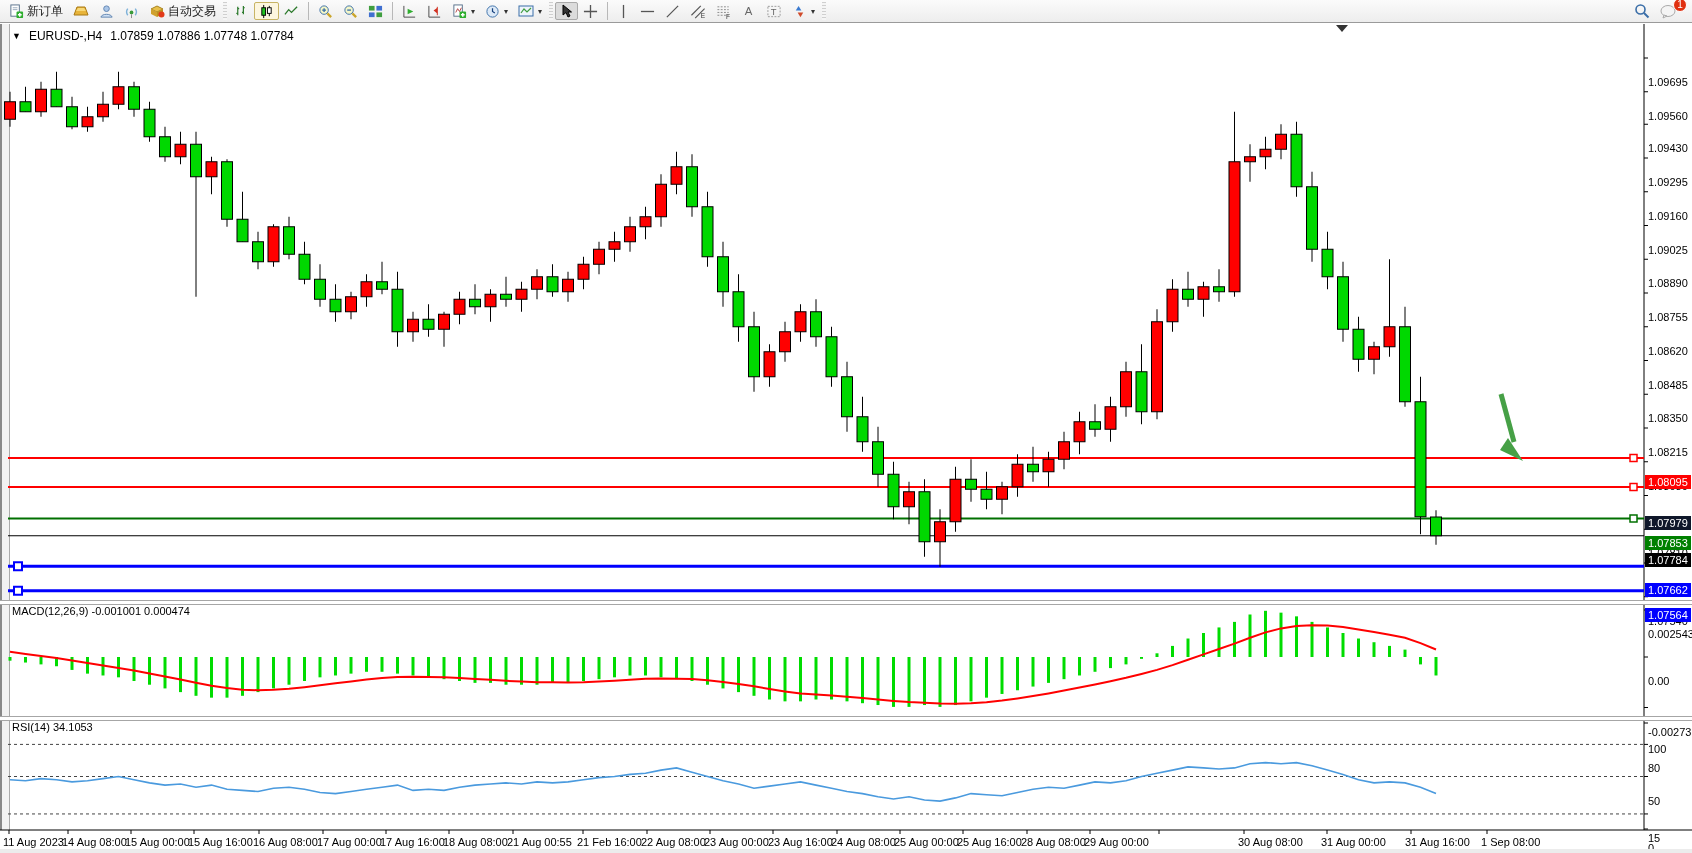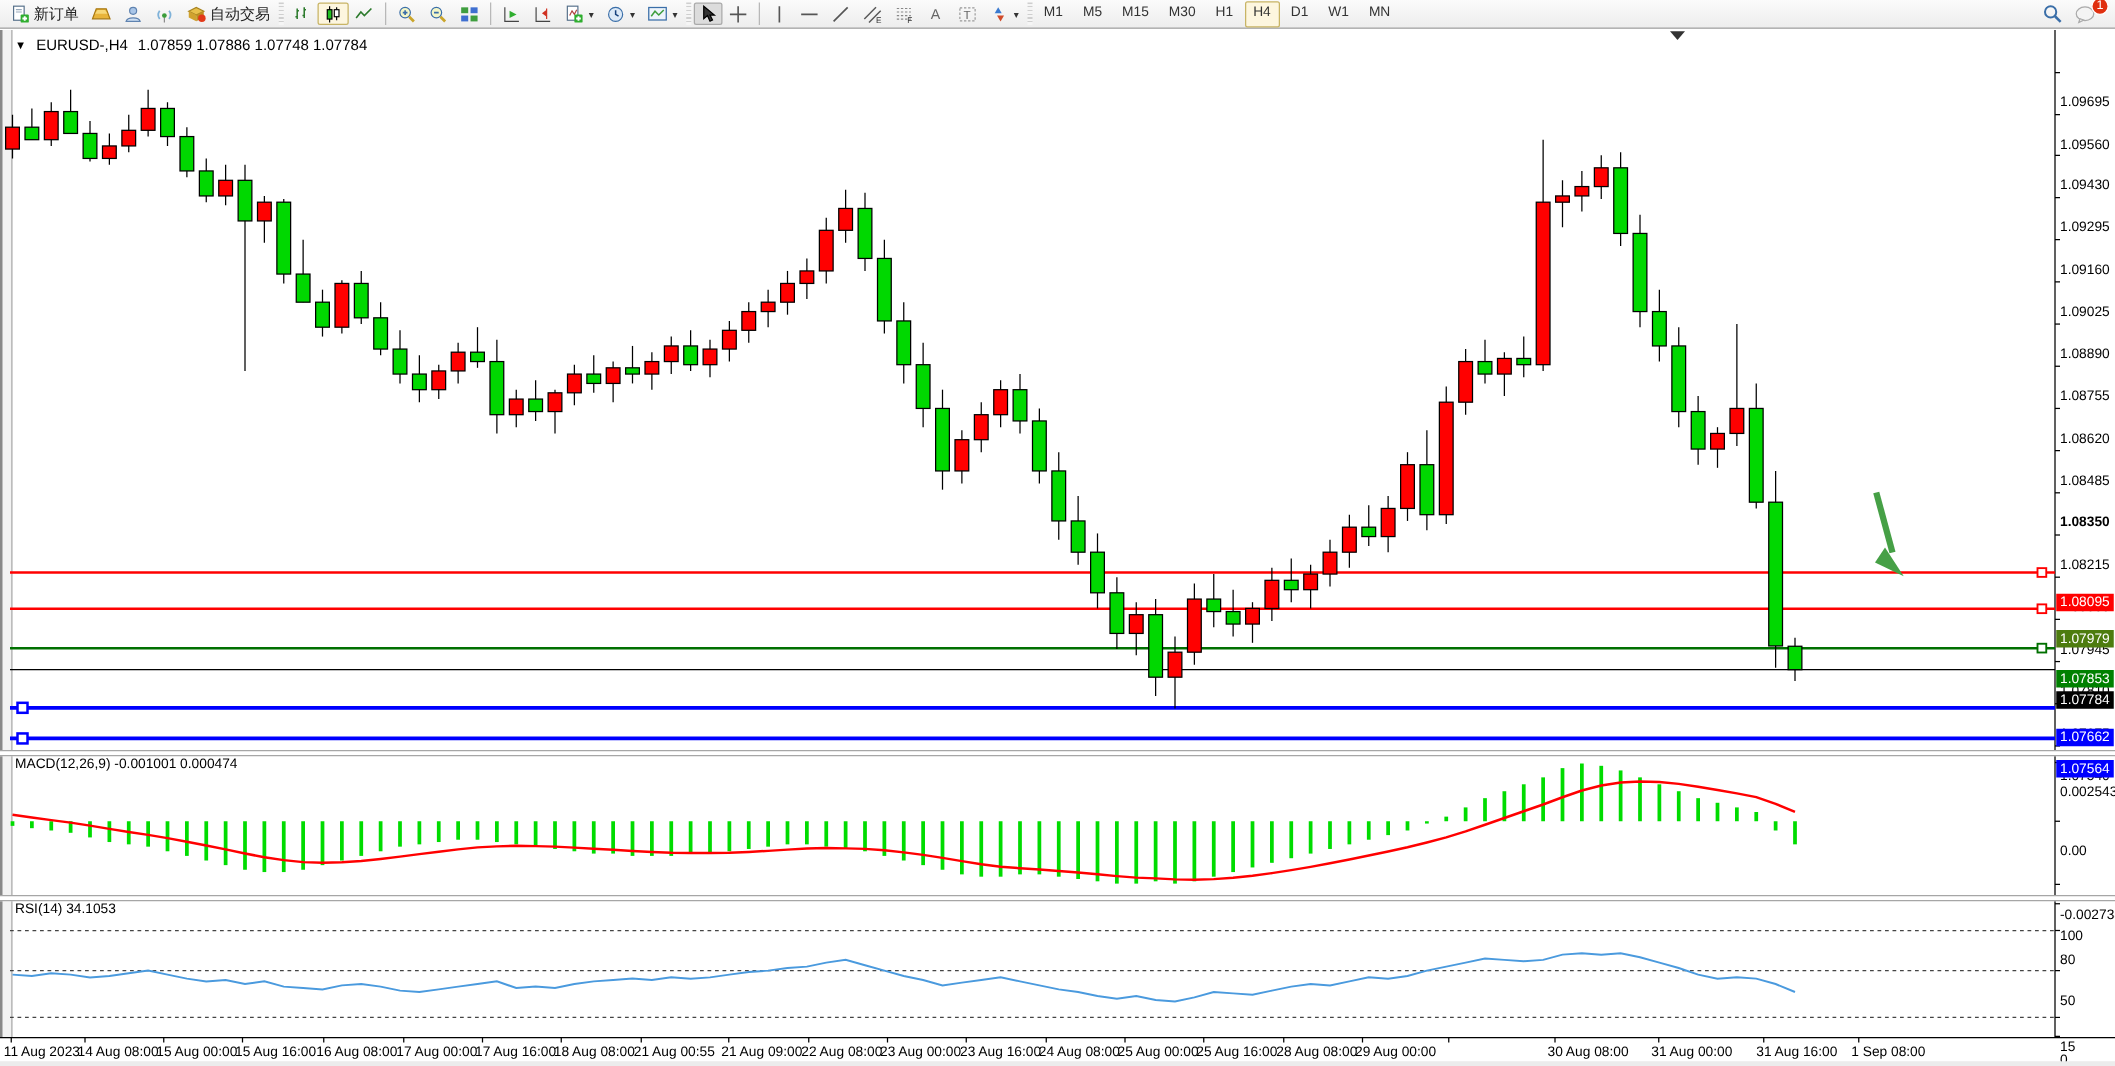--- a/index.html
+++ b/index.html
@@ -211,31 +211,20 @@
         </svg>
     </div>
     <div class="tbtn">
       <svg width="15" height="15" viewBox="0 0 16 16">
           <polygon points="4,7 7,2 10,7" fill="#3a7ad0"></polygon>
           <polygon points="6,9 9,14 12,9" fill="#d04a2a"></polygon>
         </svg>
       <span class="caret">▾</span>
     </div>
     <div class="tgrip"></div>
-    <div id="tf-bar" style="display:flex;align-items:center;gap:2px;">
-        <div class="tf-btn">M1</div>
-        <div class="tf-btn">M5</div>
-        <div class="tf-btn">M15</div>
-        <div class="tf-btn">M30</div>
-        <div class="tf-btn">H1</div>
-        <div class="tf-btn active">H4</div>
-        <div class="tf-btn">D1</div>
-        <div class="tf-btn">W1</div>
-        <div class="tf-btn">MN</div>
-      </div>
     <div class="spacer"></div>
     <div class="tbtn">
       <svg width="16" height="16" viewBox="0 0 16 16">
           <circle cx="6.5" cy="6.5" r="4.5" fill="none" stroke="#3a6ea8" stroke-width="1.6"></circle>
           <line x1="10" y1="10" x2="14.5" y2="14.5" stroke="#3a6ea8" stroke-width="2"></line>
         </svg>
     </div>
     <div class="tbtn" style="position:relative;margin-right:6px;">
       <svg width="17" height="15" viewBox="0 0 17 15">
           <ellipse cx="8" cy="7" rx="7" ry="5.5" fill="#f4f4f4" stroke="#aaa"></ellipse>
@@ -619,29 +608,29 @@
         <div class="axis-label" style="top: 52px;">1.09695</div>
         <div class="axis-label" style="top: 85.75px;">1.09560</div>
         <div class="axis-label" style="top: 118.25px;">1.09430</div>
         <div class="axis-label" style="top: 152px;">1.09295</div>
         <div class="axis-label" style="top: 185.75px;">1.09160</div>
         <div class="axis-label" style="top: 219.5px;">1.09025</div>
         <div class="axis-label" style="top: 253.25px;">1.08890</div>
         <div class="axis-label" style="top: 287px;">1.08755</div>
         <div class="axis-label" style="top: 320.75px;">1.08620</div>
         <div class="axis-label" style="top: 354.5px;">1.08485</div>
-        <div class="axis-label" style="top: 388.25px; font-weight: bold;">1.08350</div>
+        <div class="axis-label" style="top: 388.25px;">1.08350</div>
         <div class="axis-label" style="top: 422px;">1.08215</div>
         <div class="axis-label" style="top: 455.75px;">1.08080</div>
         <div class="axis-label" style="top: 489.5px;">1.07945</div>
         <div class="axis-label" style="top: 523.25px;">1.07810</div>
         <div class="axis-label" style="top: 557px;">1.07675</div>
         <div class="axis-label" style="top: 590.75px;">1.07540</div>
         <div class="axis-badge" style="top: 451px; background: rgb(255, 0, 0);">1.08095</div>
-        <div class="axis-badge" style="top: 480px; background: #4d7c0f;">1.07979</div>
+        <div class="axis-badge" style="top: 492px; background: #0f172a;">1.07979</div>
         <div class="axis-badge" style="top: 511.5px; background: rgb(0, 128, 0);">1.07853</div>
         <div class="axis-badge" style="top: 528.75px; background: rgb(0, 0, 0);">1.07784</div>
         <div class="axis-badge" style="top: 559.25px; background: rgb(0, 0, 255);">1.07662</div>
         <div class="axis-badge" style="top: 583.75px; background: rgb(0, 0, 255);">1.07564</div>
       </div>
     <div id="ind-axes">
         <div class="ind-axis-label" style="top: 604.005px;">0.002543</div>
         <div class="ind-axis-label" style="top: 651px;">0.00</div>
         <div class="ind-axis-label" style="top: 701.506px;">-0.002733</div>
         <div class="ind-axis-label" style="top: 719px;">100</div>
@@ -653,21 +642,21 @@
     <div id="time-axis">
         <div class="date-label" style="left: 3px;">11 Aug 2023</div>
         <div class="date-label" style="left: 62px;">14 Aug 08:00</div>
         <div class="date-label" style="left: 125px;">15 Aug 00:00</div>
         <div class="date-label" style="left: 188px;">15 Aug 16:00</div>
         <div class="date-label" style="left: 253px;">16 Aug 08:00</div>
         <div class="date-label" style="left: 317px;">17 Aug 00:00</div>
         <div class="date-label" style="left: 380px;">17 Aug 16:00</div>
         <div class="date-label" style="left: 443px;">18 Aug 08:00</div>
         <div class="date-label" style="left: 507px;">21 Aug 00:55</div>
-        <div class="date-label" style="left: 577px;">21 Aug 09:00</div>
+        <div class="date-label" style="left: 577px;">21 Feb 16:00</div>
         <div class="date-label" style="left: 641px;">22 Aug 08:00</div>
         <div class="date-label" style="left: 704px;">23 Aug 00:00</div>
         <div class="date-label" style="left: 768px;">23 Aug 16:00</div>
         <div class="date-label" style="left: 831px;">24 Aug 08:00</div>
         <div class="date-label" style="left: 894px;">25 Aug 00:00</div>
         <div class="date-label" style="left: 957px;">25 Aug 16:00</div>
         <div class="date-label" style="left: 1021px;">28 Aug 08:00</div>
         <div class="date-label" style="left: 1084px;">29 Aug 00:00</div>
         <div class="date-label" style="left: 1153px; margin-top: 15px;">29 Aug 16:00</div>
         <div class="date-label" style="left: 1238px;">30 Aug 08:00</div>

